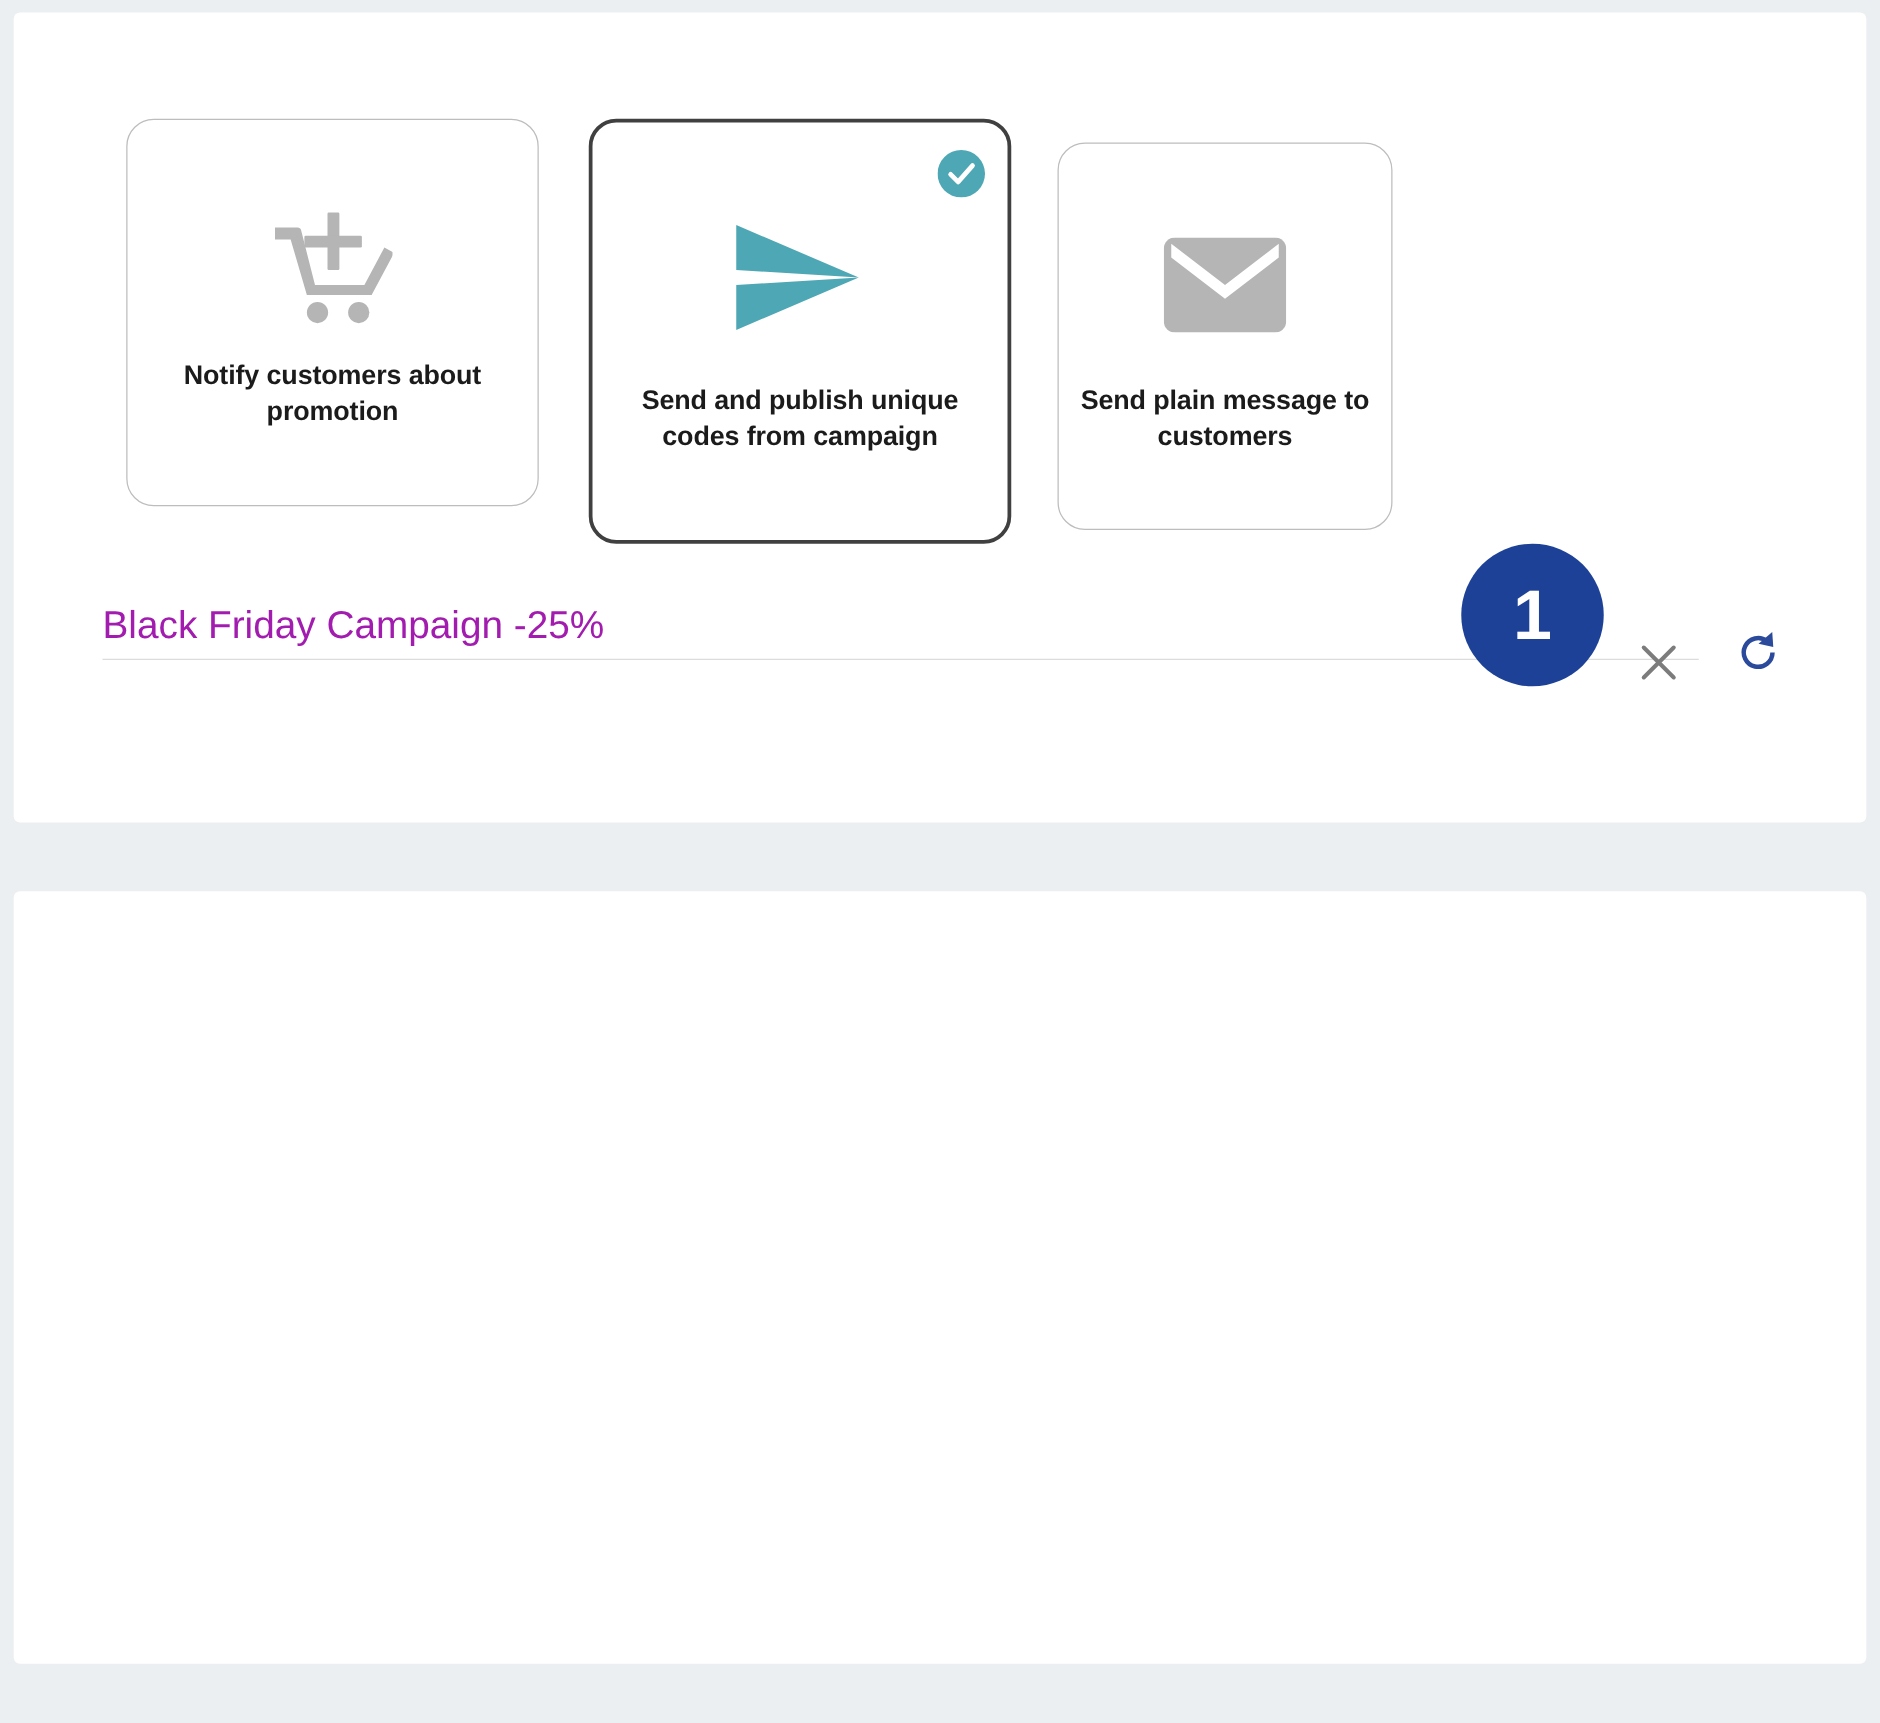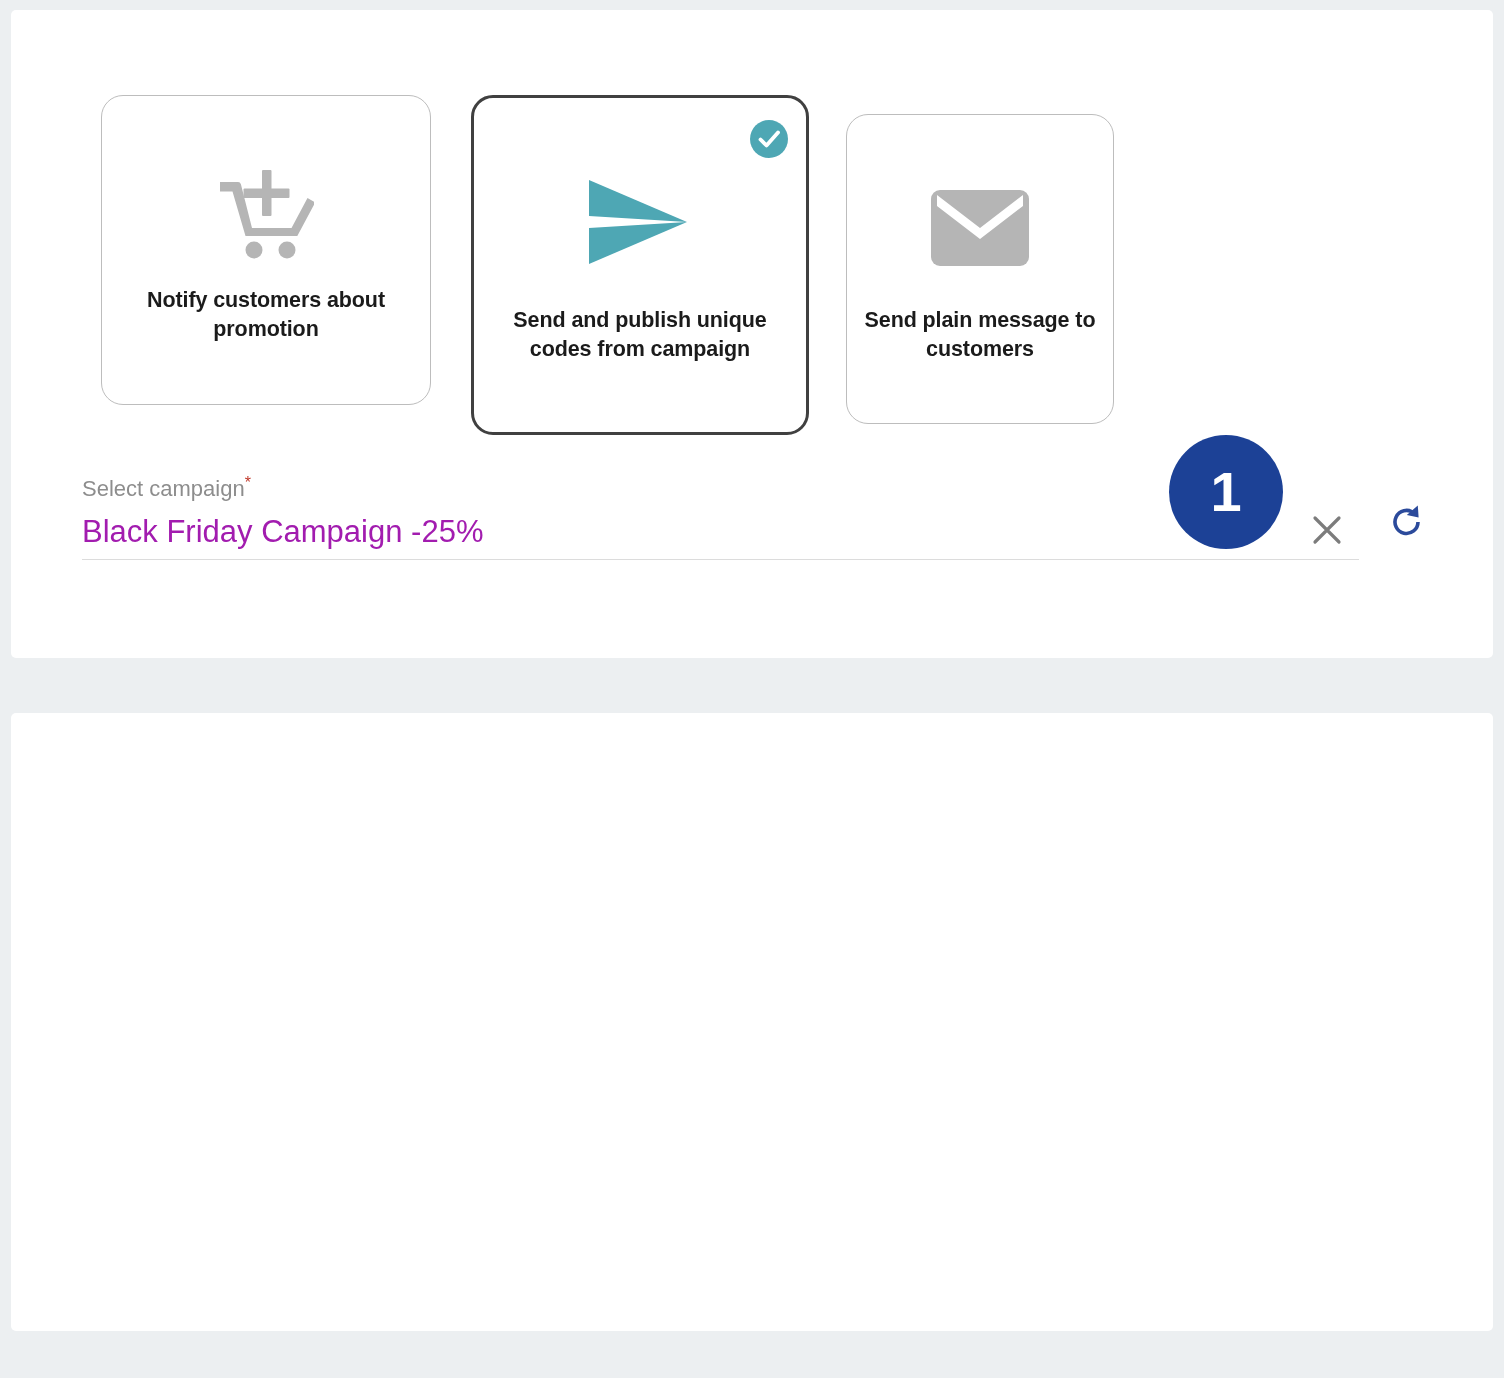--- a/index.html
+++ b/index.html
@@ -178,23 +178,20 @@
       <div class="card-icon">
         <svg width="98" height="76" viewBox="0 0 98 76">
           <rect x="0" y="0" width="98" height="76" rx="9" fill="#b5b5b5"></rect>
           <path d="M6 5 L49 38 L92 5 L92 16 L49 49 L6 16 Z" fill="#ffffff"></path>
         </svg>
       </div>
       <div class="card-label">Send plain message to customers</div>
     </div>
 
     <div class="field" id="field-campaign">
-      <div class="field-label">
-        <span>Select campaign</span><span class="req-star red">*</span>
-      </div>
       <div class="field-value dark">Black Friday Campaign -25%</div>
       <div class="field-underline solid"></div>
     </div>
 
     <div class="step-badge" id="step-1">1</div>
 
     <div class="icon-btn" id="clear-campaign">
       <svg width="34" height="34" viewBox="0 0 34 34">
         <path d="M5 5 L29 29 M29 5 L5 29" stroke="#7c7c7c" stroke-width="3.2" stroke-linecap="round"></path>
       </svg>

